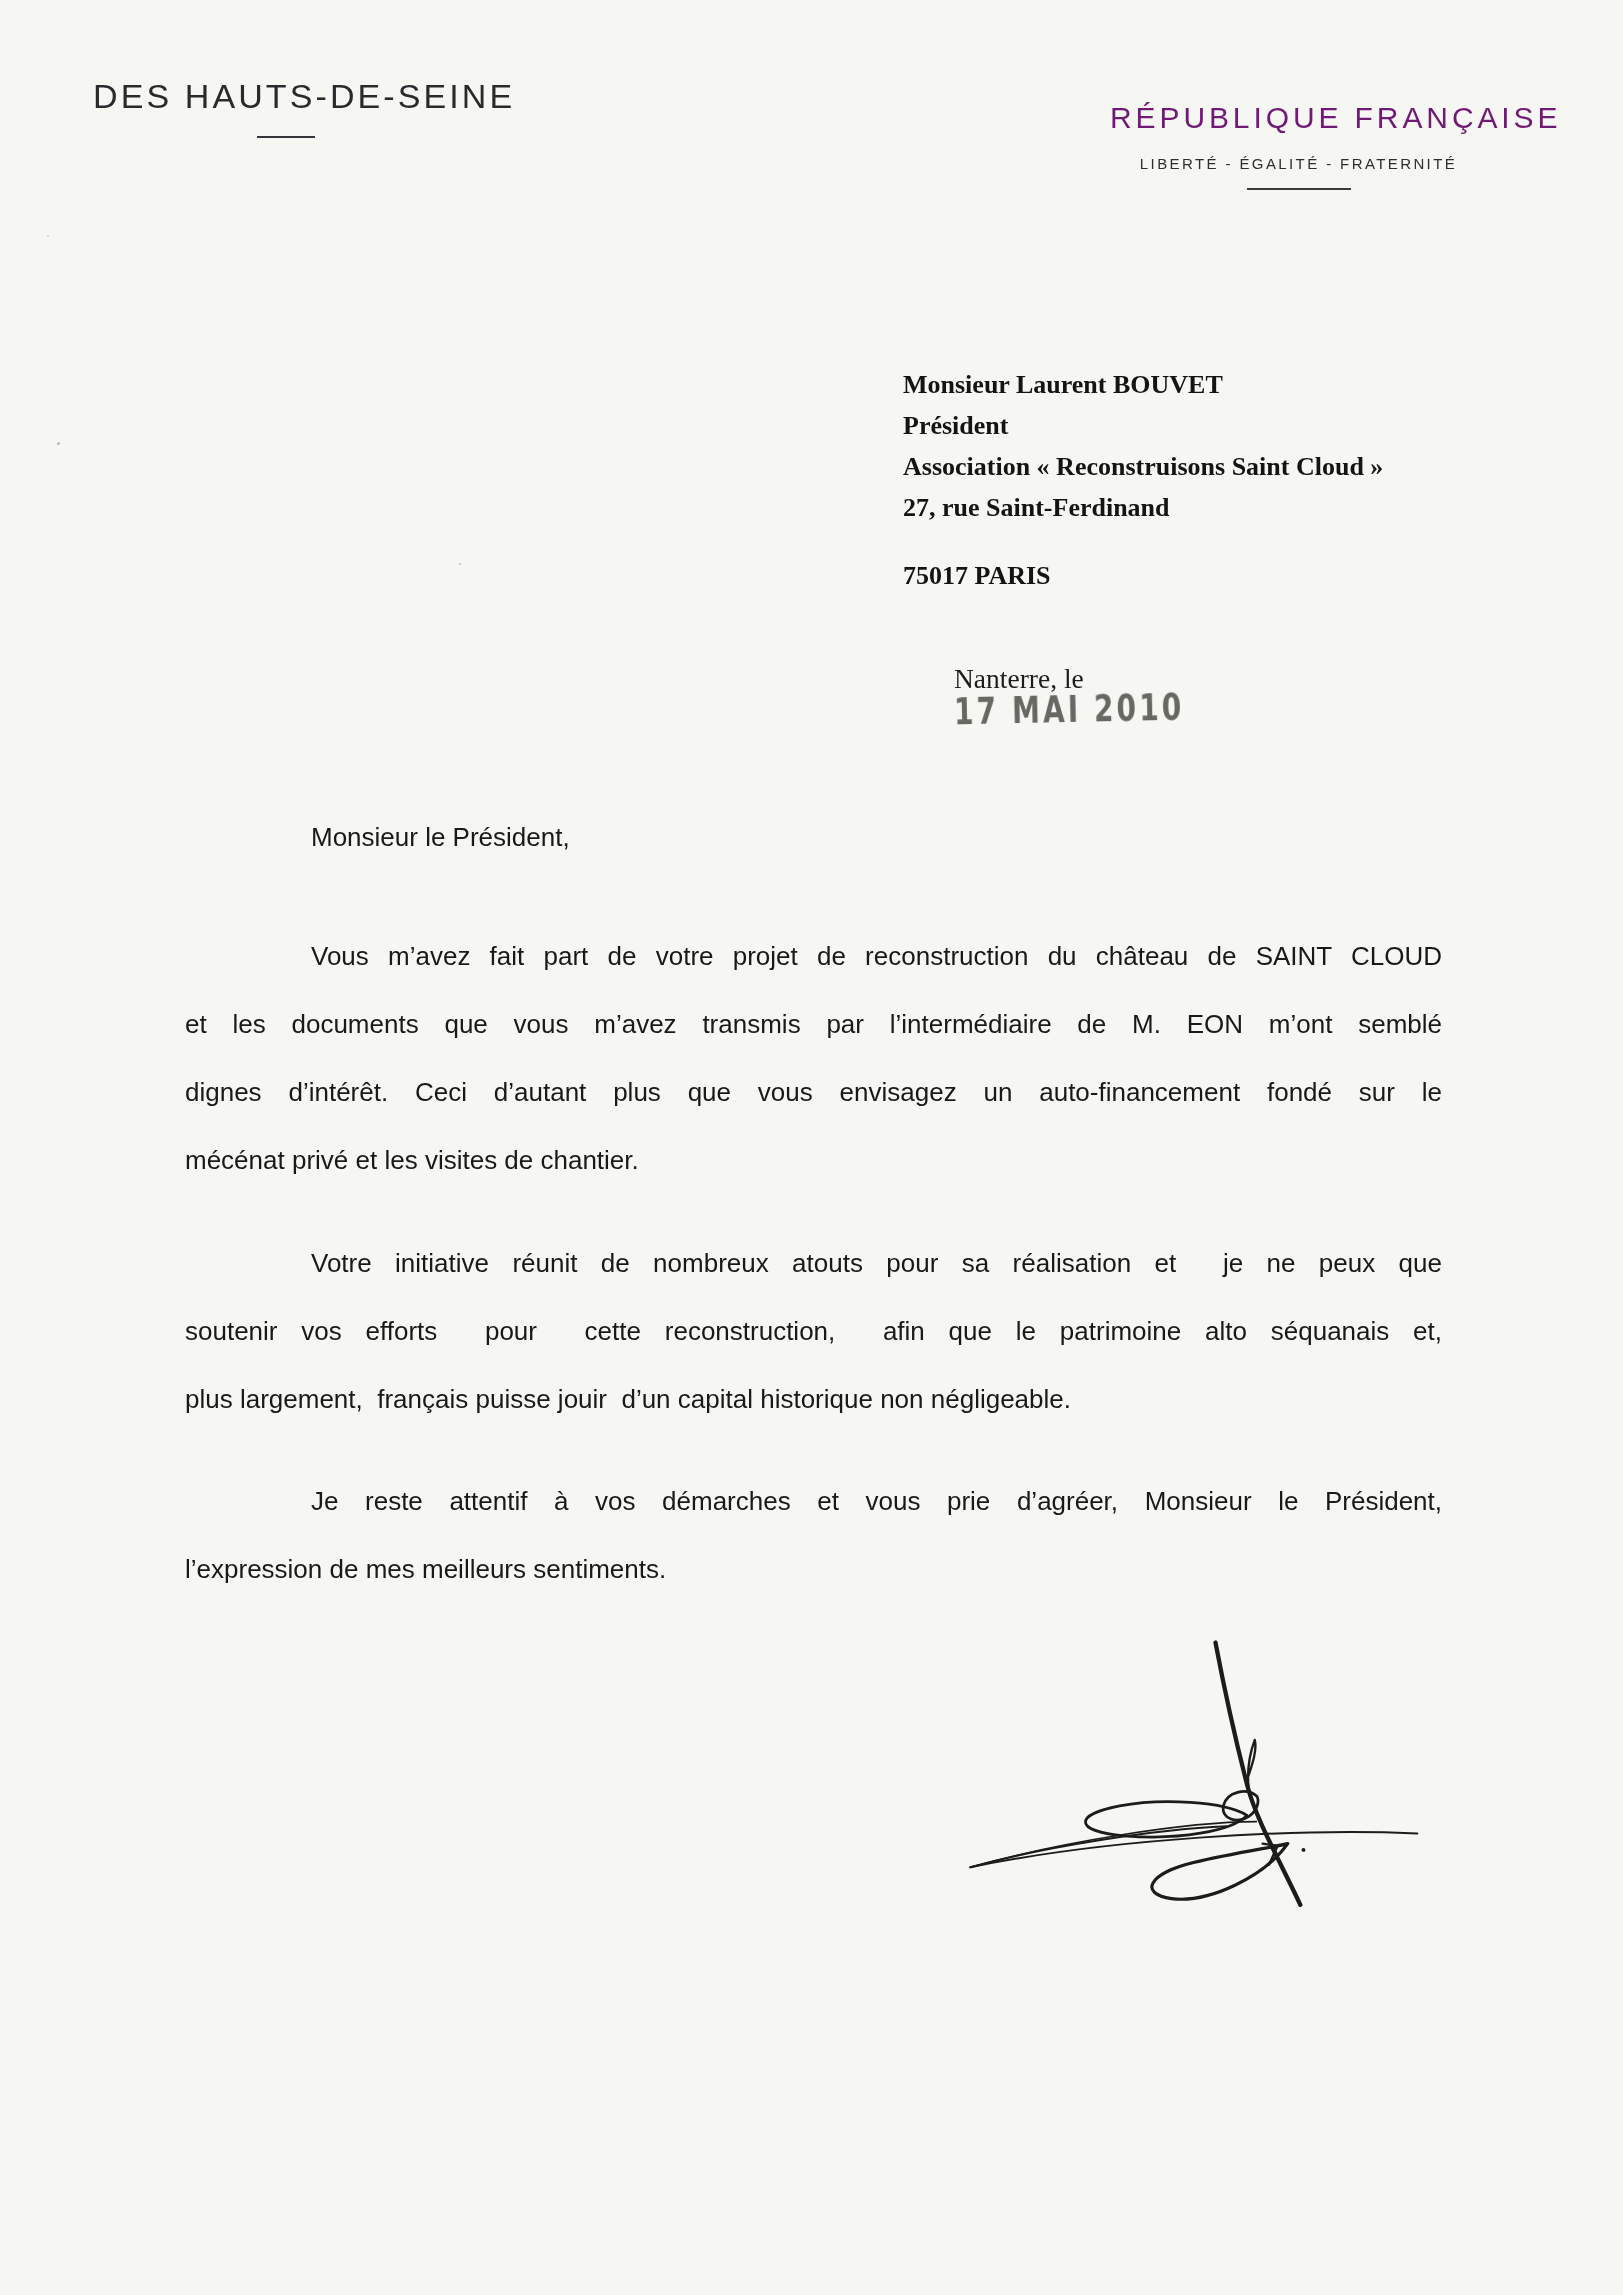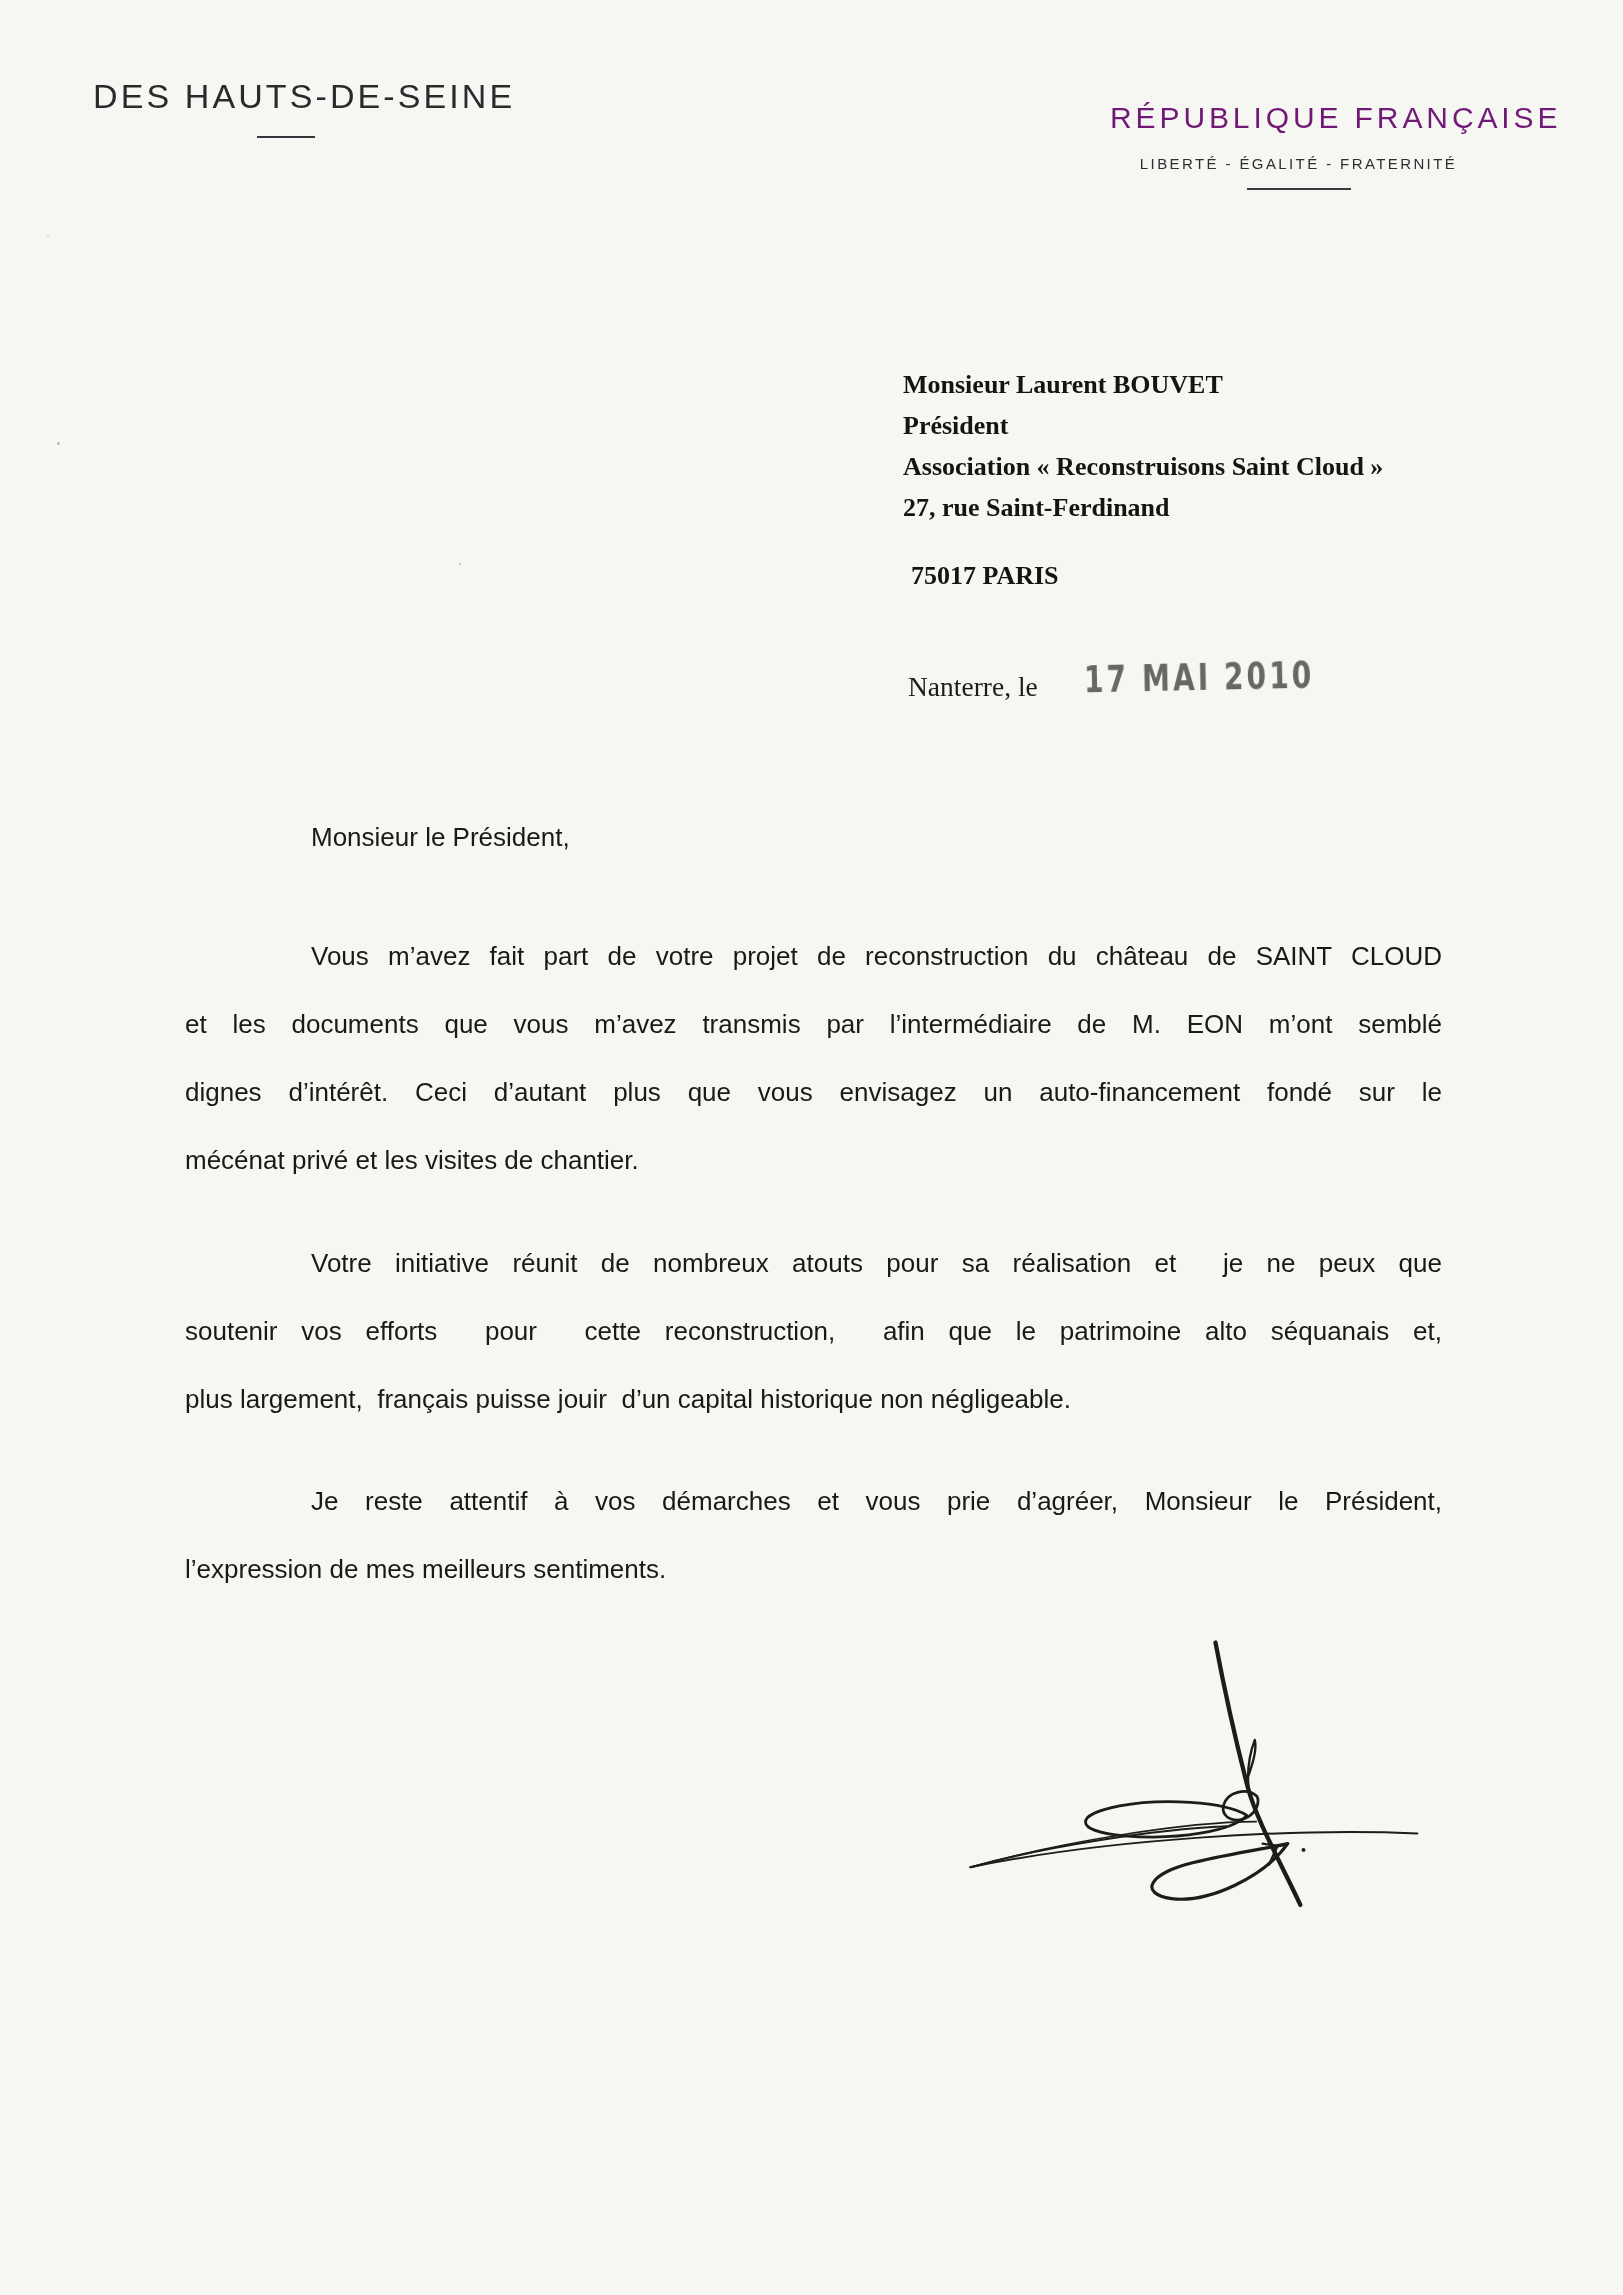--- a/index.html
+++ b/index.html
@@ -39,24 +39,24 @@
   }
   .dept-title { font-weight:700; font-size:21px; line-height:30px; }
   .dept-line  { font-size:19px; line-height:29px; }
 
   
   .recipient {
     position:absolute; left:903px; top:364px;
     font-family:"Liberation Serif", serif; font-weight:700;
     font-size:26px; line-height:41px; color:#141412; white-space:nowrap;
   }
-  .recipient .city { margin-top:27px;margin-left:8px; }
+  .recipient .city { margin-top:27px; }
 
   
-  .dateline { position:absolute; left:908px; top:663px; display:flex; align-items:baseline; }
+  .dateline { position:absolute; left:908px; top:663px; display:flex; align-items:baseline;flex-direction:column; }
   .place-label {
     font-family:"Liberation Serif", serif; font-size:27.5px; color:#1d1d1b; white-space:nowrap;
   }
   .stamp {
     display:inline-block; margin-left:46px; position:relative; top:-3.9px;
     font-family:"DejaVu Sans", sans-serif; font-weight:700; font-size:36px;
     letter-spacing:3.9px; color:#45453f; opacity:.8; white-space:nowrap;
     transform:rotate(-1.2deg) scale(.78,1.03); transform-origin:left center;
     filter:blur(0.3px);
   }

